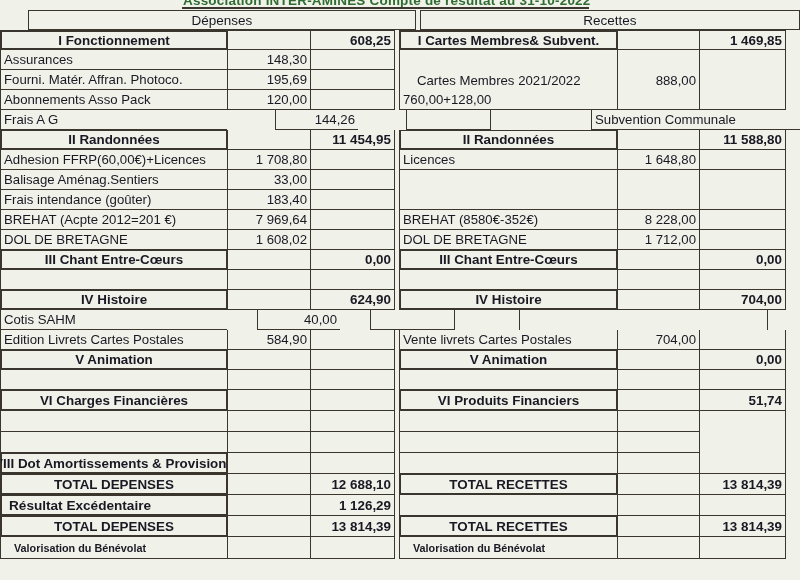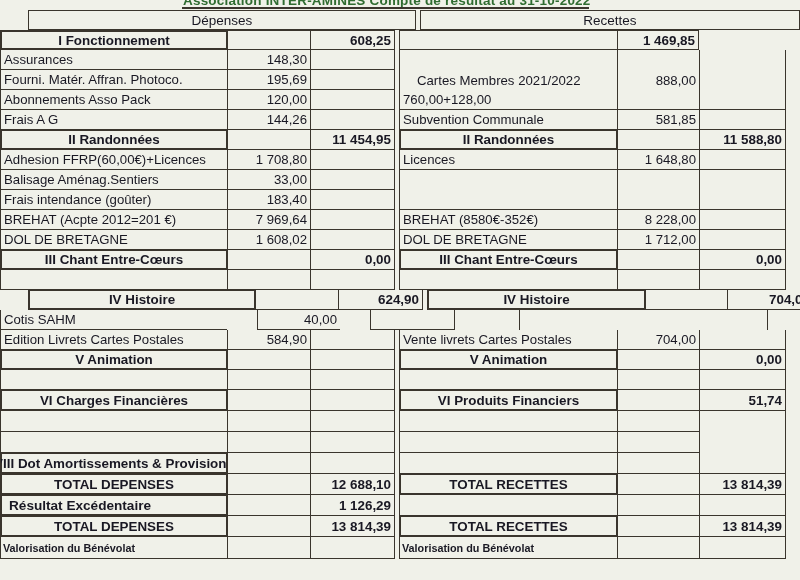--- a/index.html
+++ b/index.html
@@ -43,21 +43,21 @@
   .row:first-child .cell.sp{border:none;}
   .cell.nb{border-bottom:none;padding-left:17px;}
   .lab{justify-content:flex-start;padding-left:3px;}
   .num{justify-content:flex-end;padding-right:3px;}
   .sec{
     justify-content:center;font-weight:bold;font-size:13.4px;
     box-shadow:inset 0 0 0 1px var(--bc);
   }
   .bold{font-weight:bold;font-size:13.4px;}
   .bleft{justify-content:flex-start;padding-left:8px;font-weight:bold;font-size:13.6px;box-shadow:inset 0 0 0 1px var(--bc);}
-  .small{justify-content:flex-start;padding-left:2px;font-weight:bold;font-size:10.8px;}
+  .small{justify-content:flex-start;padding-left:13px;font-weight:bold;font-size:10.8px;}
 </style>
 </head>
 <body style="--paper: #f0f1e9; --bc: #3a352d; --ink: #191823; --titlecol: #2f6c31;">
 
 <div class="sheet">
   <div class="title-strip">
     <span class="title-text">Association INTER-AMINES Compte de résultat au 31-10-2022</span>
     <div class="title-underline"></div>
   </div>
   <div class="col-headers">
@@ -68,20 +68,21 @@
     <div class="half-header rh">
       <span>Recettes</span>
     </div>
   </div>
   <div id="rows">
       <div class="row" style="height: 20px;">
         <div class="cell sec">I  Fonctionnement</div>
         <div class="cell num"></div>
         <div class="cell num bold endcol">608,25</div>
         <div class="cell sp"></div>
+        <div class="cell sec">I  Cartes Membres&amp; Subvent.</div>
         <div class="cell num"></div>
         <div class="cell num bold endcol">1 469,85</div>
       </div>
       <div class="row" style="height: 20px;">
         <div class="cell lab">Assurances</div>
         <div class="cell num">148,30</div>
         <div class="cell num endcol"></div>
         <div class="cell sp"></div>
         <div class="cell lab nb"></div>
         <div class="cell num nb"></div>
@@ -98,21 +99,21 @@
       </div>
       <div class="row" style="height: 20px;">
         <div class="cell lab">Abonnements Asso Pack</div>
         <div class="cell num">120,00</div>
         <div class="cell num endcol"></div>
         <div class="cell sp"></div>
         <div class="cell lab">760,00+128,00</div>
         <div class="cell num"></div>
         <div class="cell num endcol"></div>
       </div>
-      <div class="row" style="height: 20px;">
+      <div class="row" style="height: 20px; gap: 48px;">
         <div class="cell lab">Frais A G</div>
         <div class="cell num">144,26</div>
         <div class="cell num endcol"></div>
         <div class="cell sp"></div>
         <div class="cell lab">Subvention Communale</div>
         <div class="cell num">581,85</div>
         <div class="cell num endcol"></div>
       </div>
       <div class="row" style="height: 20px;">
         <div class="cell sec">II Randonnées</div>
@@ -179,21 +180,21 @@
       </div>
       <div class="row" style="height: 20px;">
         <div class="cell lab"></div>
         <div class="cell num"></div>
         <div class="cell num endcol"></div>
         <div class="cell sp"></div>
         <div class="cell lab"></div>
         <div class="cell num"></div>
         <div class="cell num endcol"></div>
       </div>
-      <div class="row" style="height: 20px; padding-left: 28px;">
+      <div class="row" style="height: 20px;">
         <div class="cell sec">IV Histoire</div>
         <div class="cell num"></div>
         <div class="cell num bold endcol">624,90</div>
         <div class="cell sp"></div>
         <div class="cell sec">IV Histoire</div>
         <div class="cell num"></div>
         <div class="cell num bold endcol">704,00</div>
       </div>
       <div class="row" style="height: 20px; gap: 30px;">
         <div class="cell lab">Cotis SAHM</div>

